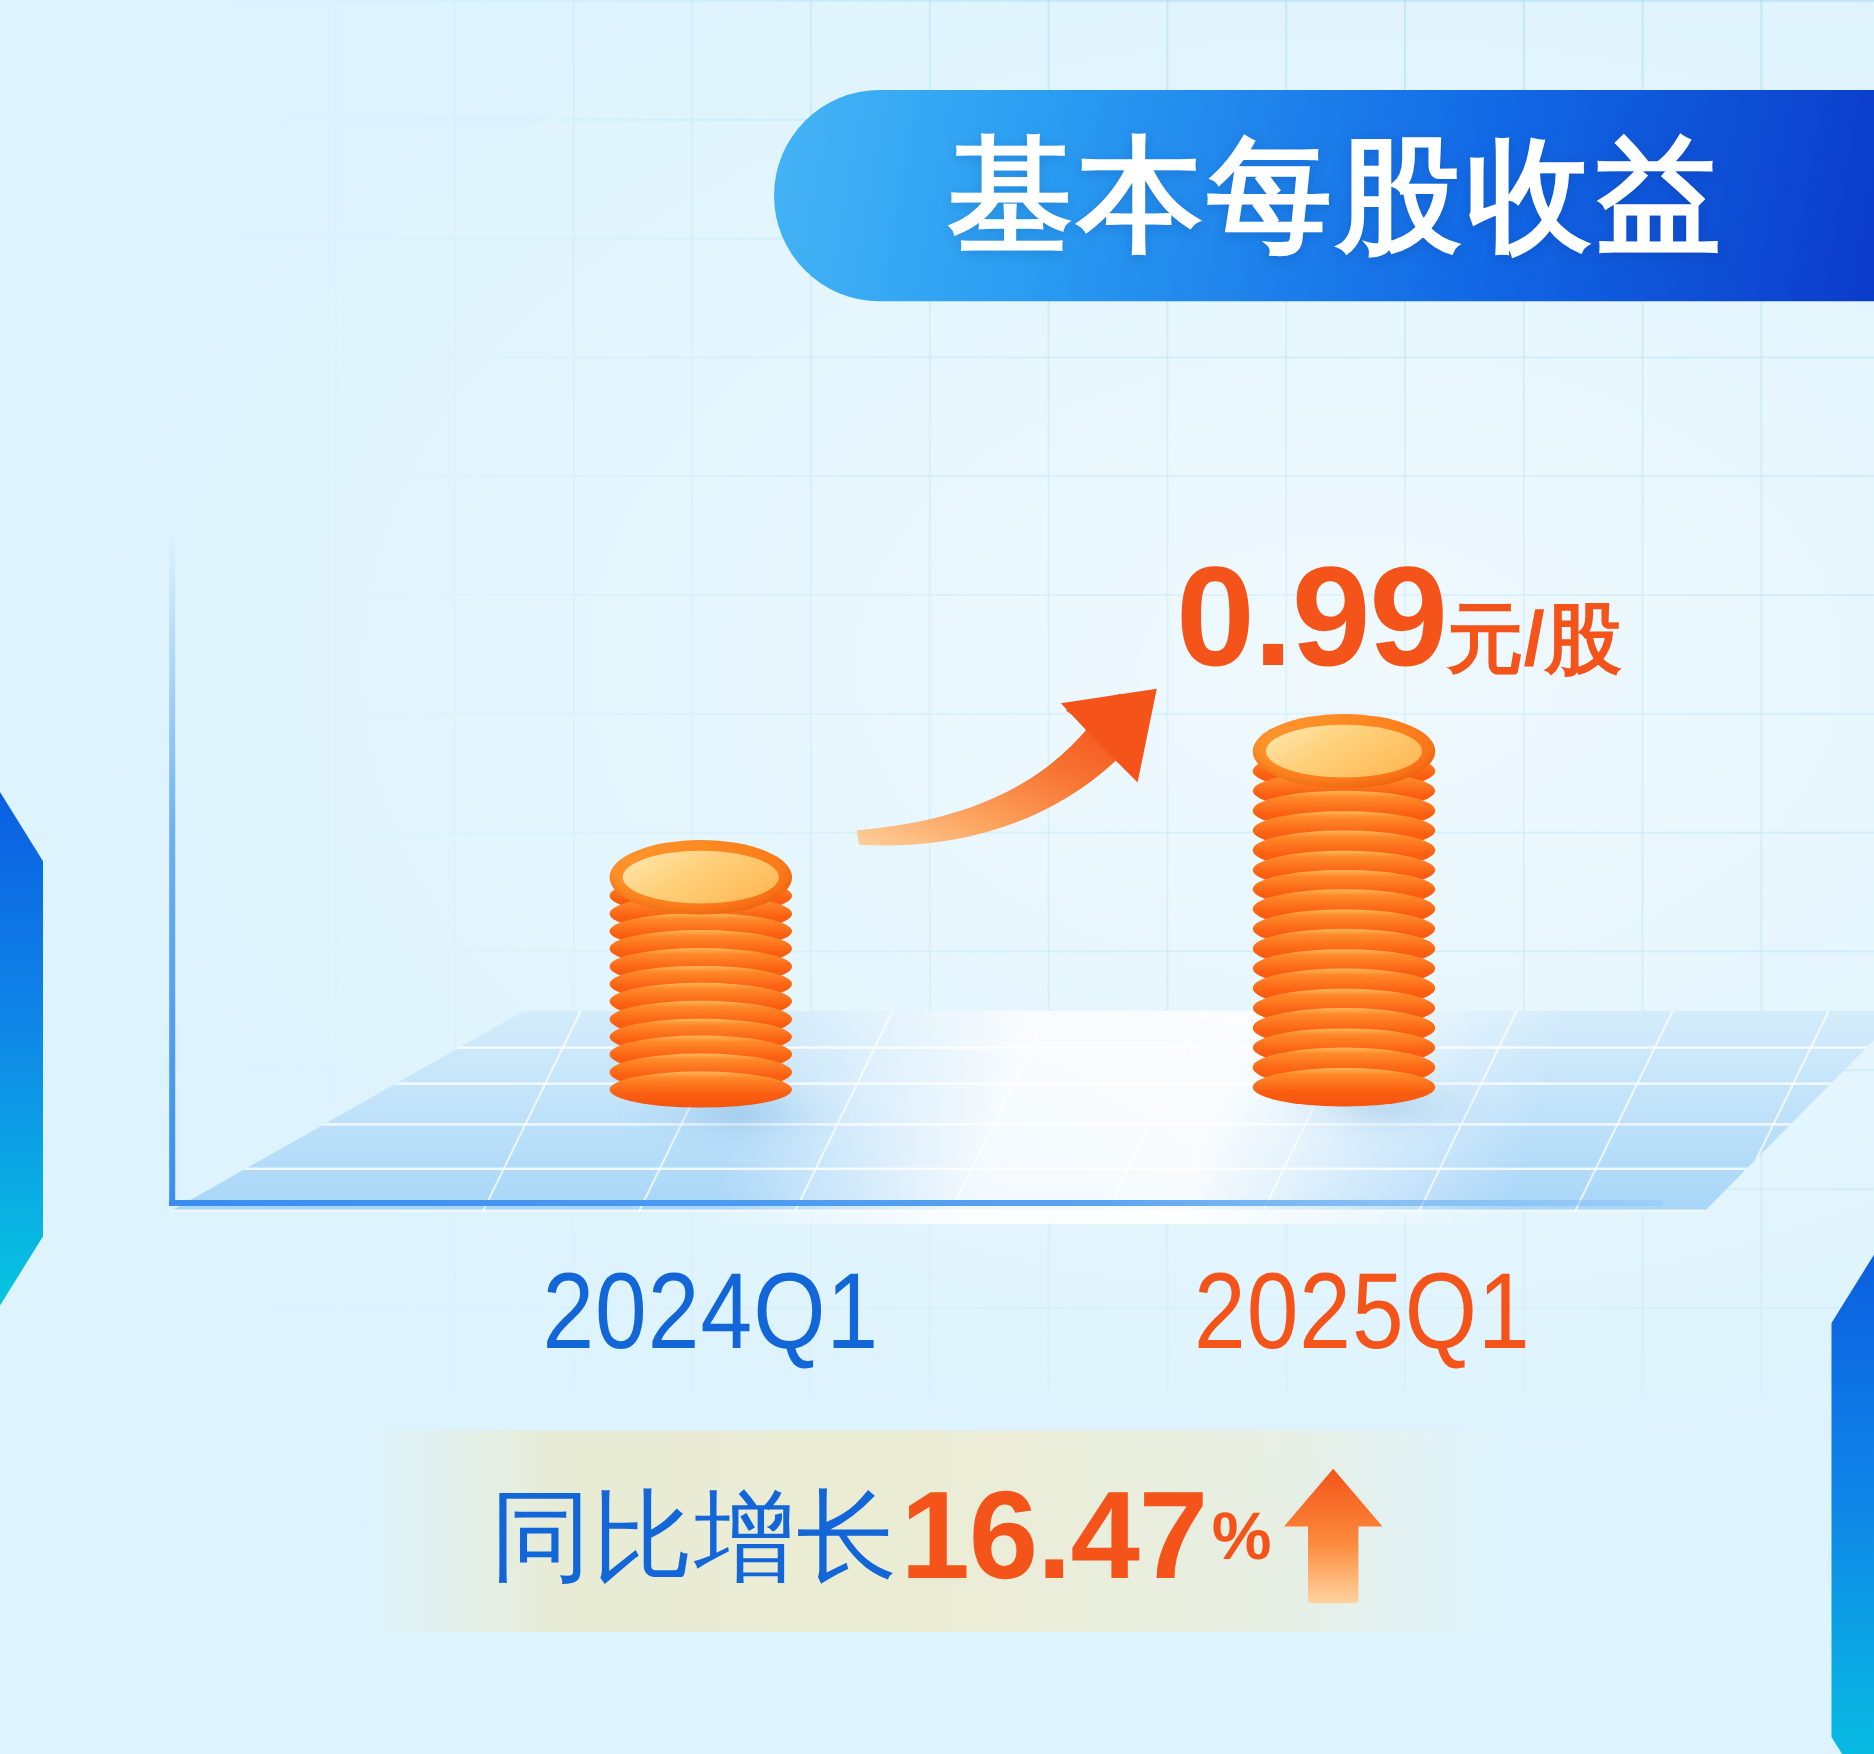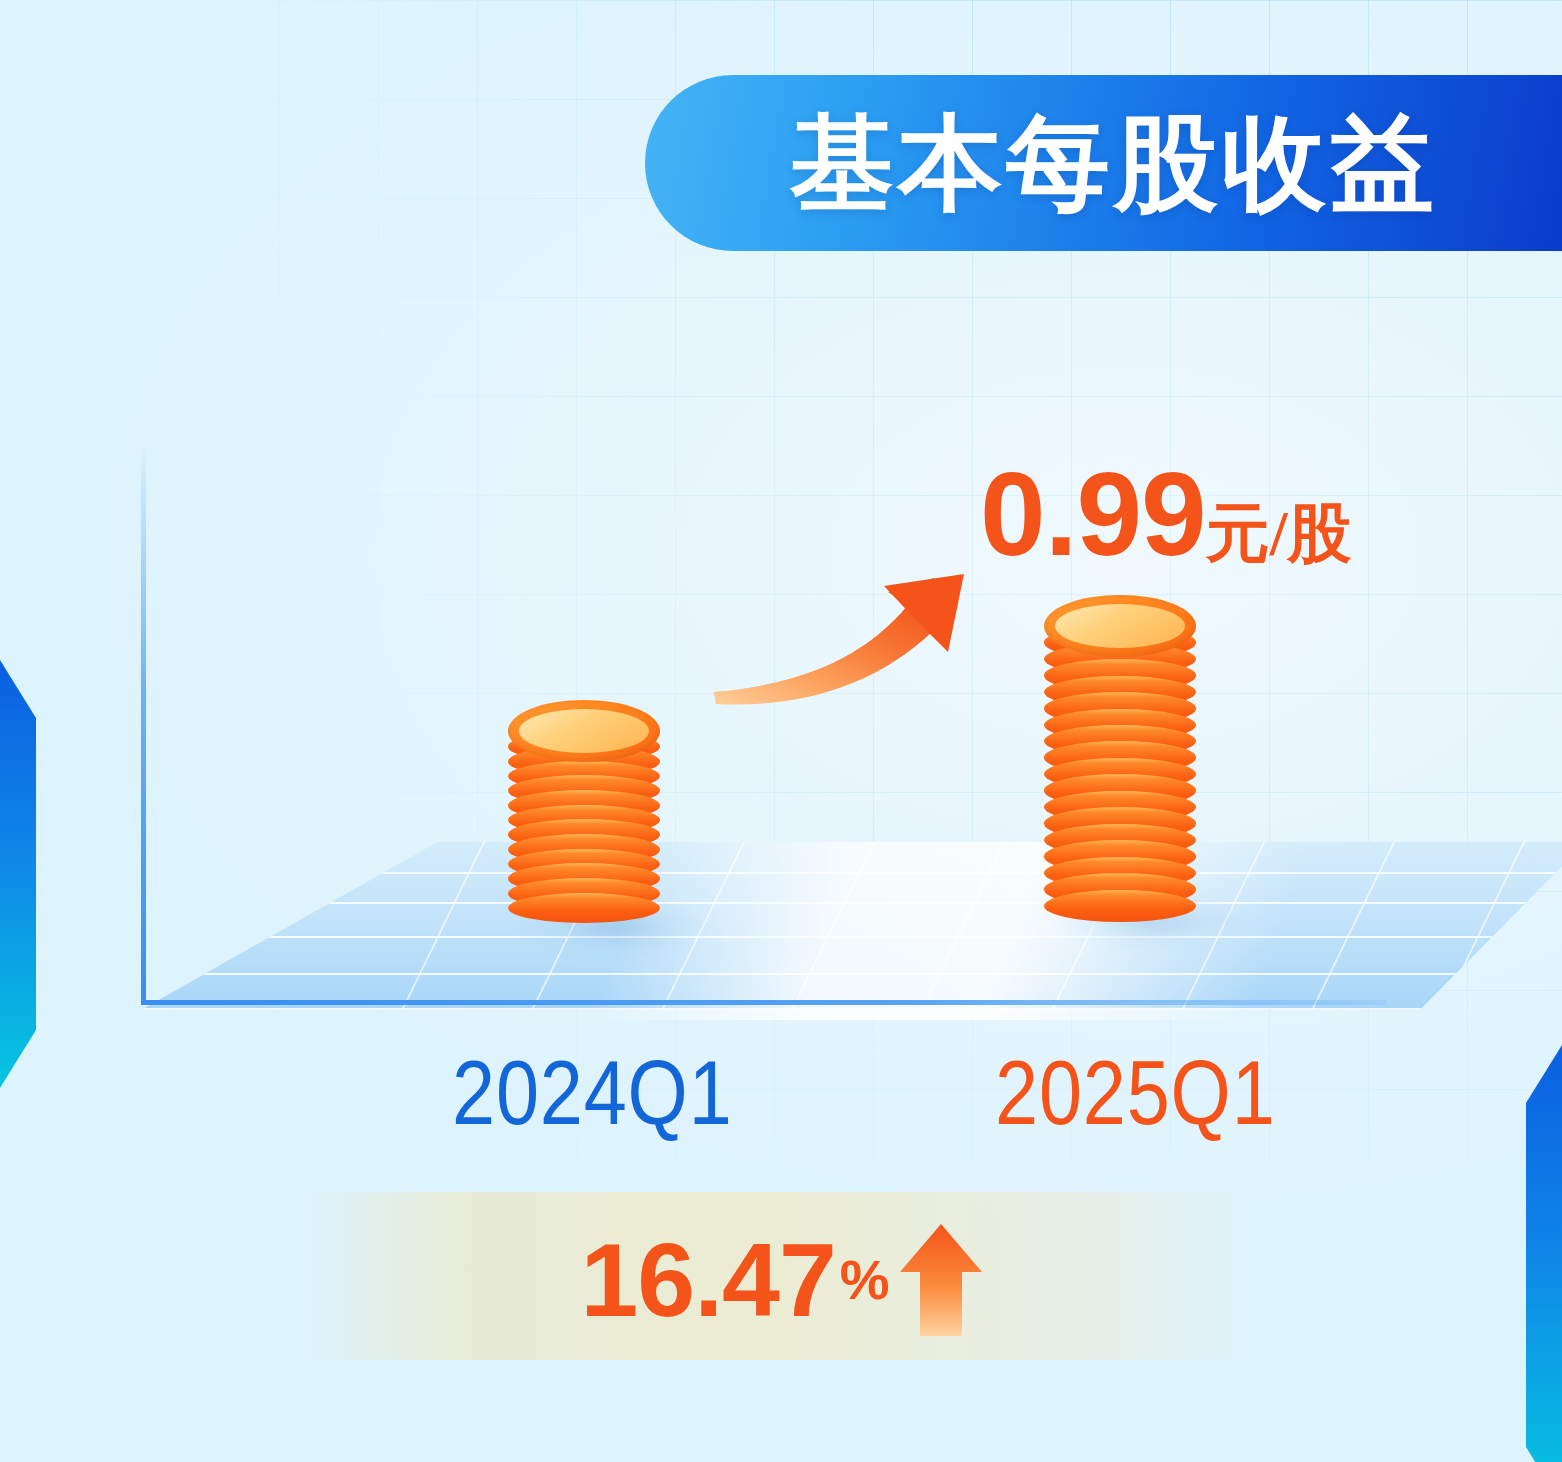--- a/index.html
+++ b/index.html
@@ -104,21 +104,21 @@
   }
   .stack-shadow{
     position:absolute;border-radius:50%;
     background:radial-gradient(closest-side, rgba(90,150,205,.30) 0%, rgba(120,180,225,.12) 55%, rgba(255,255,255,0) 100%);
     filter:blur(6px);
   }
 
   
   .val-label{position:absolute;white-space:nowrap;line-height:1;}
   .val-label .num{font-size:104px;letter-spacing:-1px;text-align:right;}
-  .val-label .unit{font-size:57px;letter-spacing:0;font-family:Liberation Serif, serif;}
+  .val-label .unit{font-size:57px;letter-spacing:0;}
   .val-2024{left:478px;top:602px;color:#1266d8;font-weight:400;}
   .val-2024 .num{font-weight:400;}
   .val-2025{left:980px;top:455px;color:#f4541a;font-weight:bold;}
   .val-2025 .num{font-size:118px;font-weight:bold;}
   .val-2025 .unit{font-size:64px;font-weight:bold;}
 
   
   .swoosh{position:absolute;left:712px;top:572px;width:280px;height:145px;}
 
   
@@ -244,20 +244,21 @@
                C 160 118, 80 136, 4 132 Z" fill="url(#swooshGrad)"></path>
       <path d="M172 14 L 252 2 L 236 80 L 206 50 Z" fill="#f4541a"></path>
     </svg>
   </div>
 
   <div class="cat-label cat-2024">2024Q1</div>
   <div class="cat-label cat-2025">2025Q1</div>
 
   <div class="growth-band"></div>
   <div class="growth-row">
+    <span class="growth-text">同比增长</span>
     <span class="growth-num">16.47</span>
     <span class="growth-pct">%</span>
     <span class="growth-arrow">
       <svg width="86" height="116" viewBox="0 0 86 116" xmlns="http://www.w3.org/2000/svg">
         <defs>
           <linearGradient id="upArrowGrad" x1="0" y1="0" x2="0" y2="1">
             <stop offset="0%" stop-color="#f4541a"></stop>
             <stop offset="55%" stop-color="#fb8a3c"></stop>
             <stop offset="100%" stop-color="#ffd3a0"></stop>
           </linearGradient>

